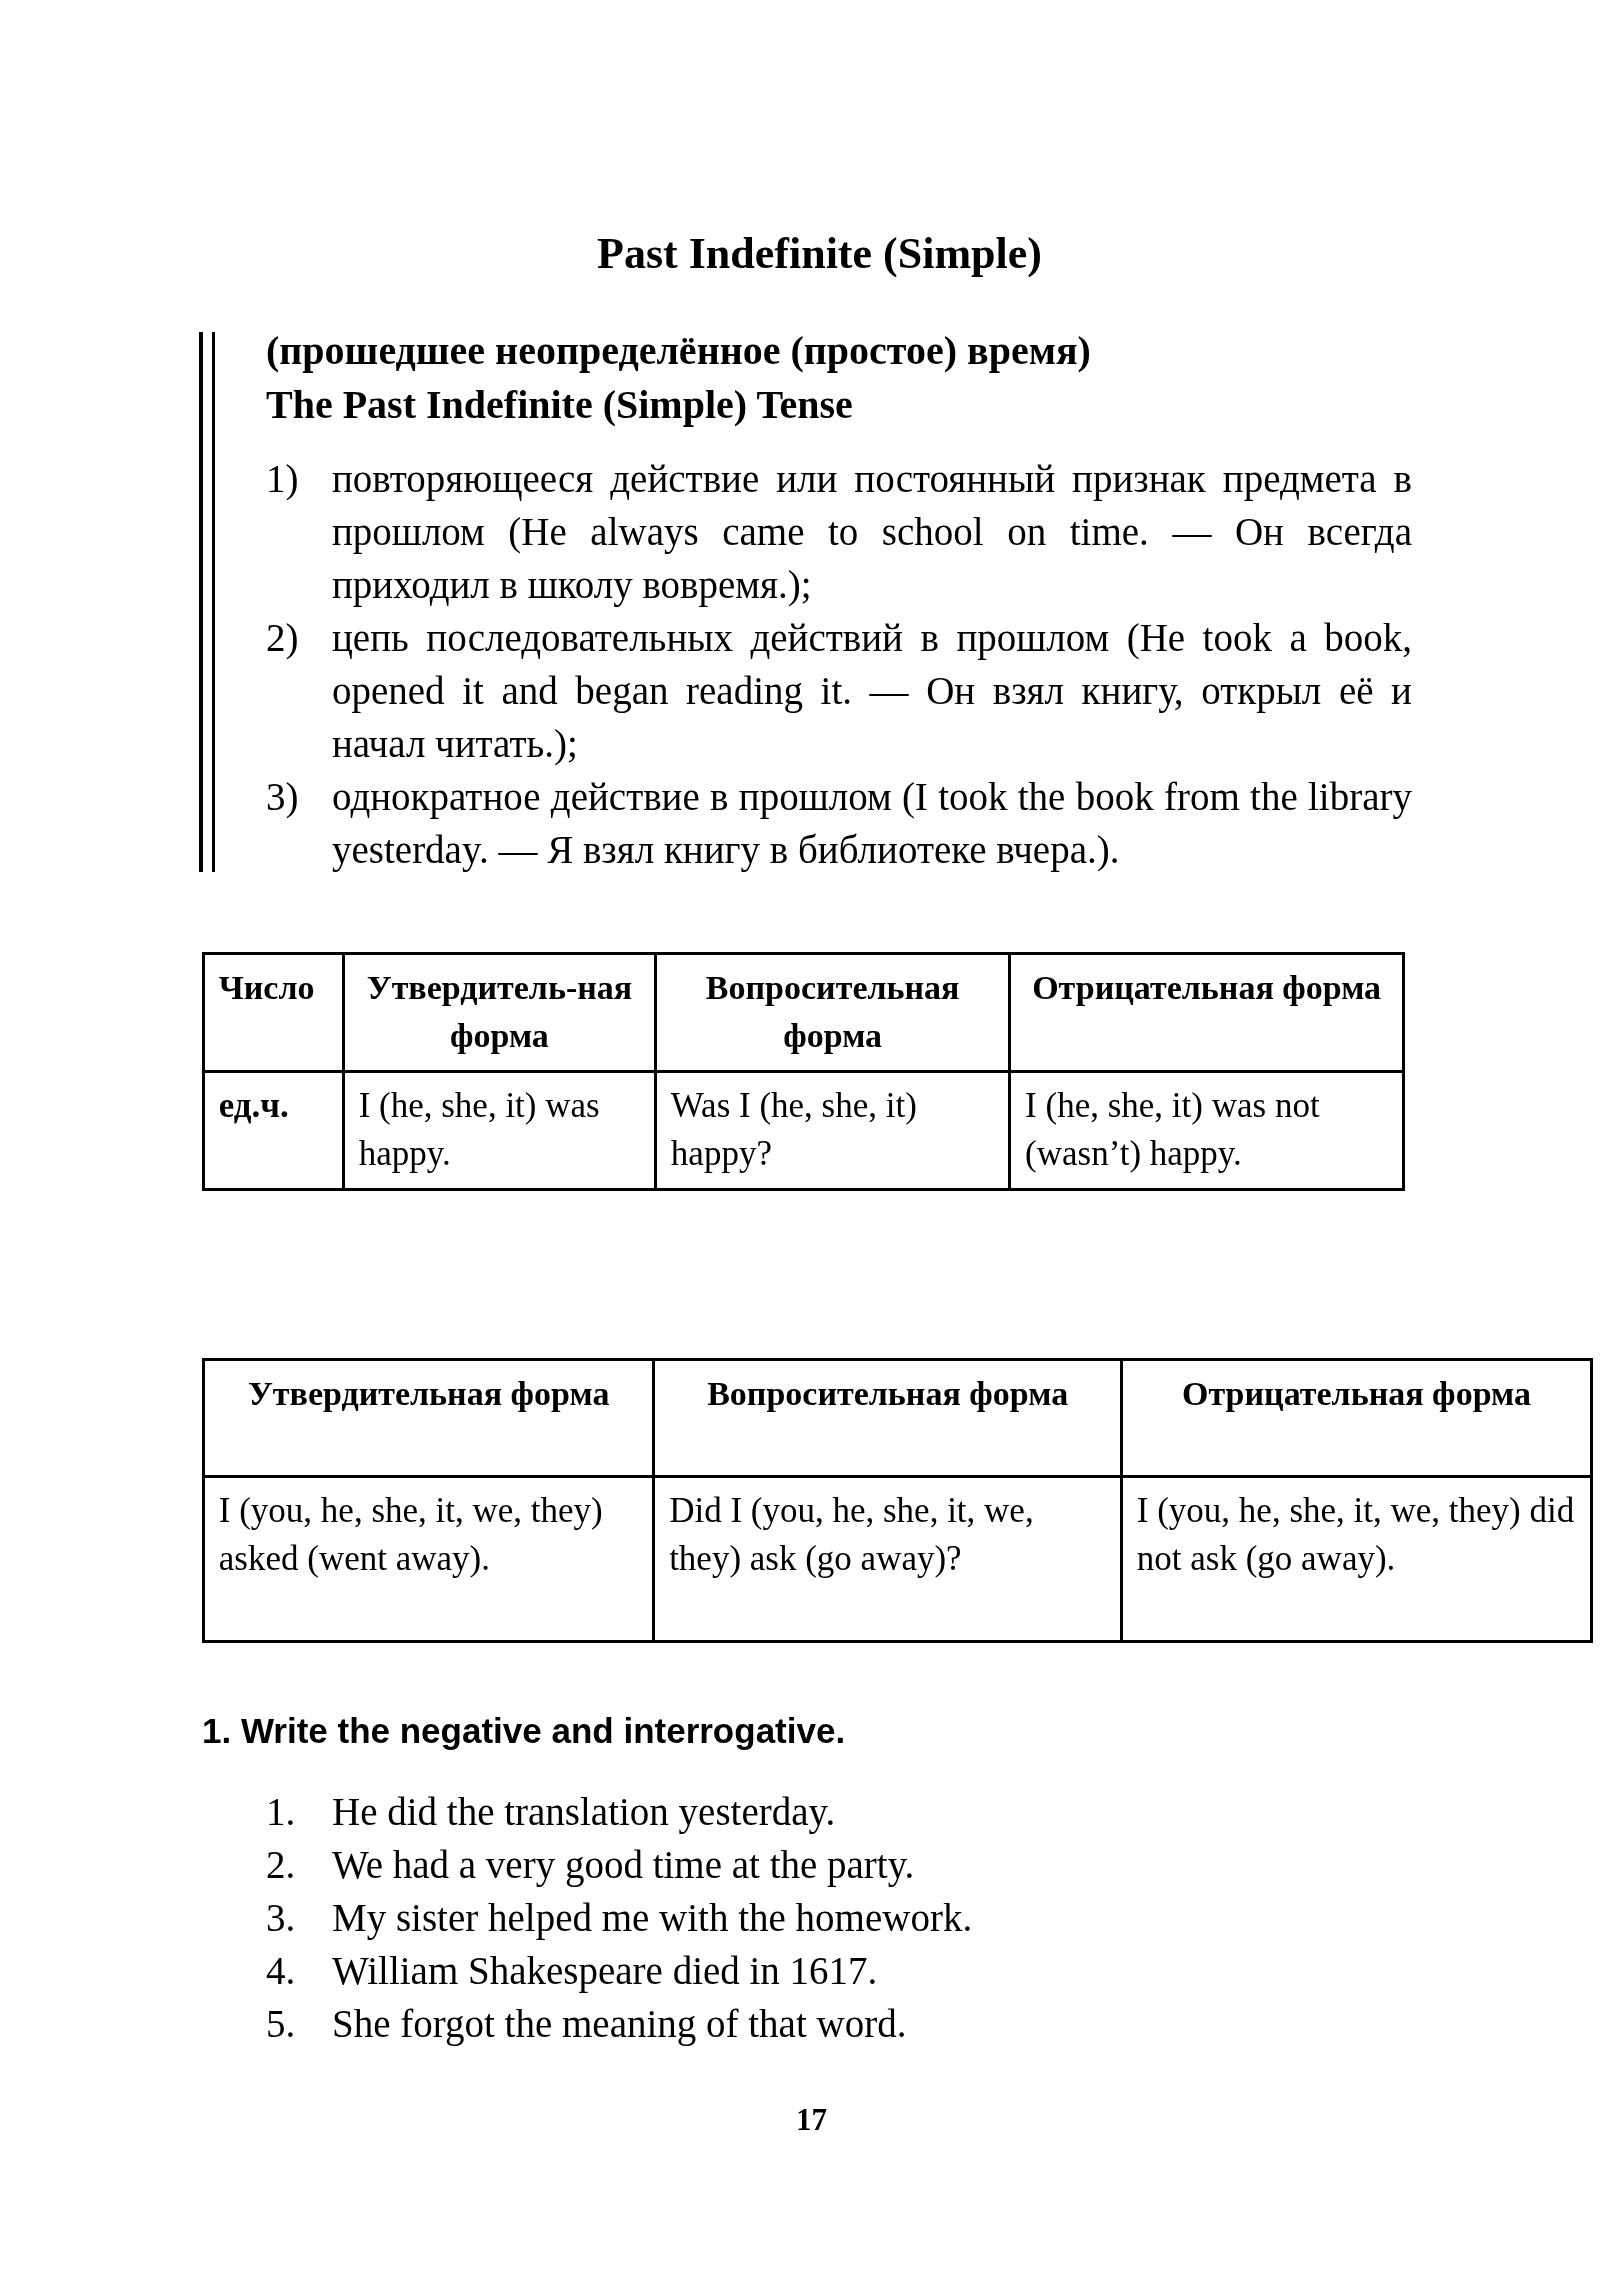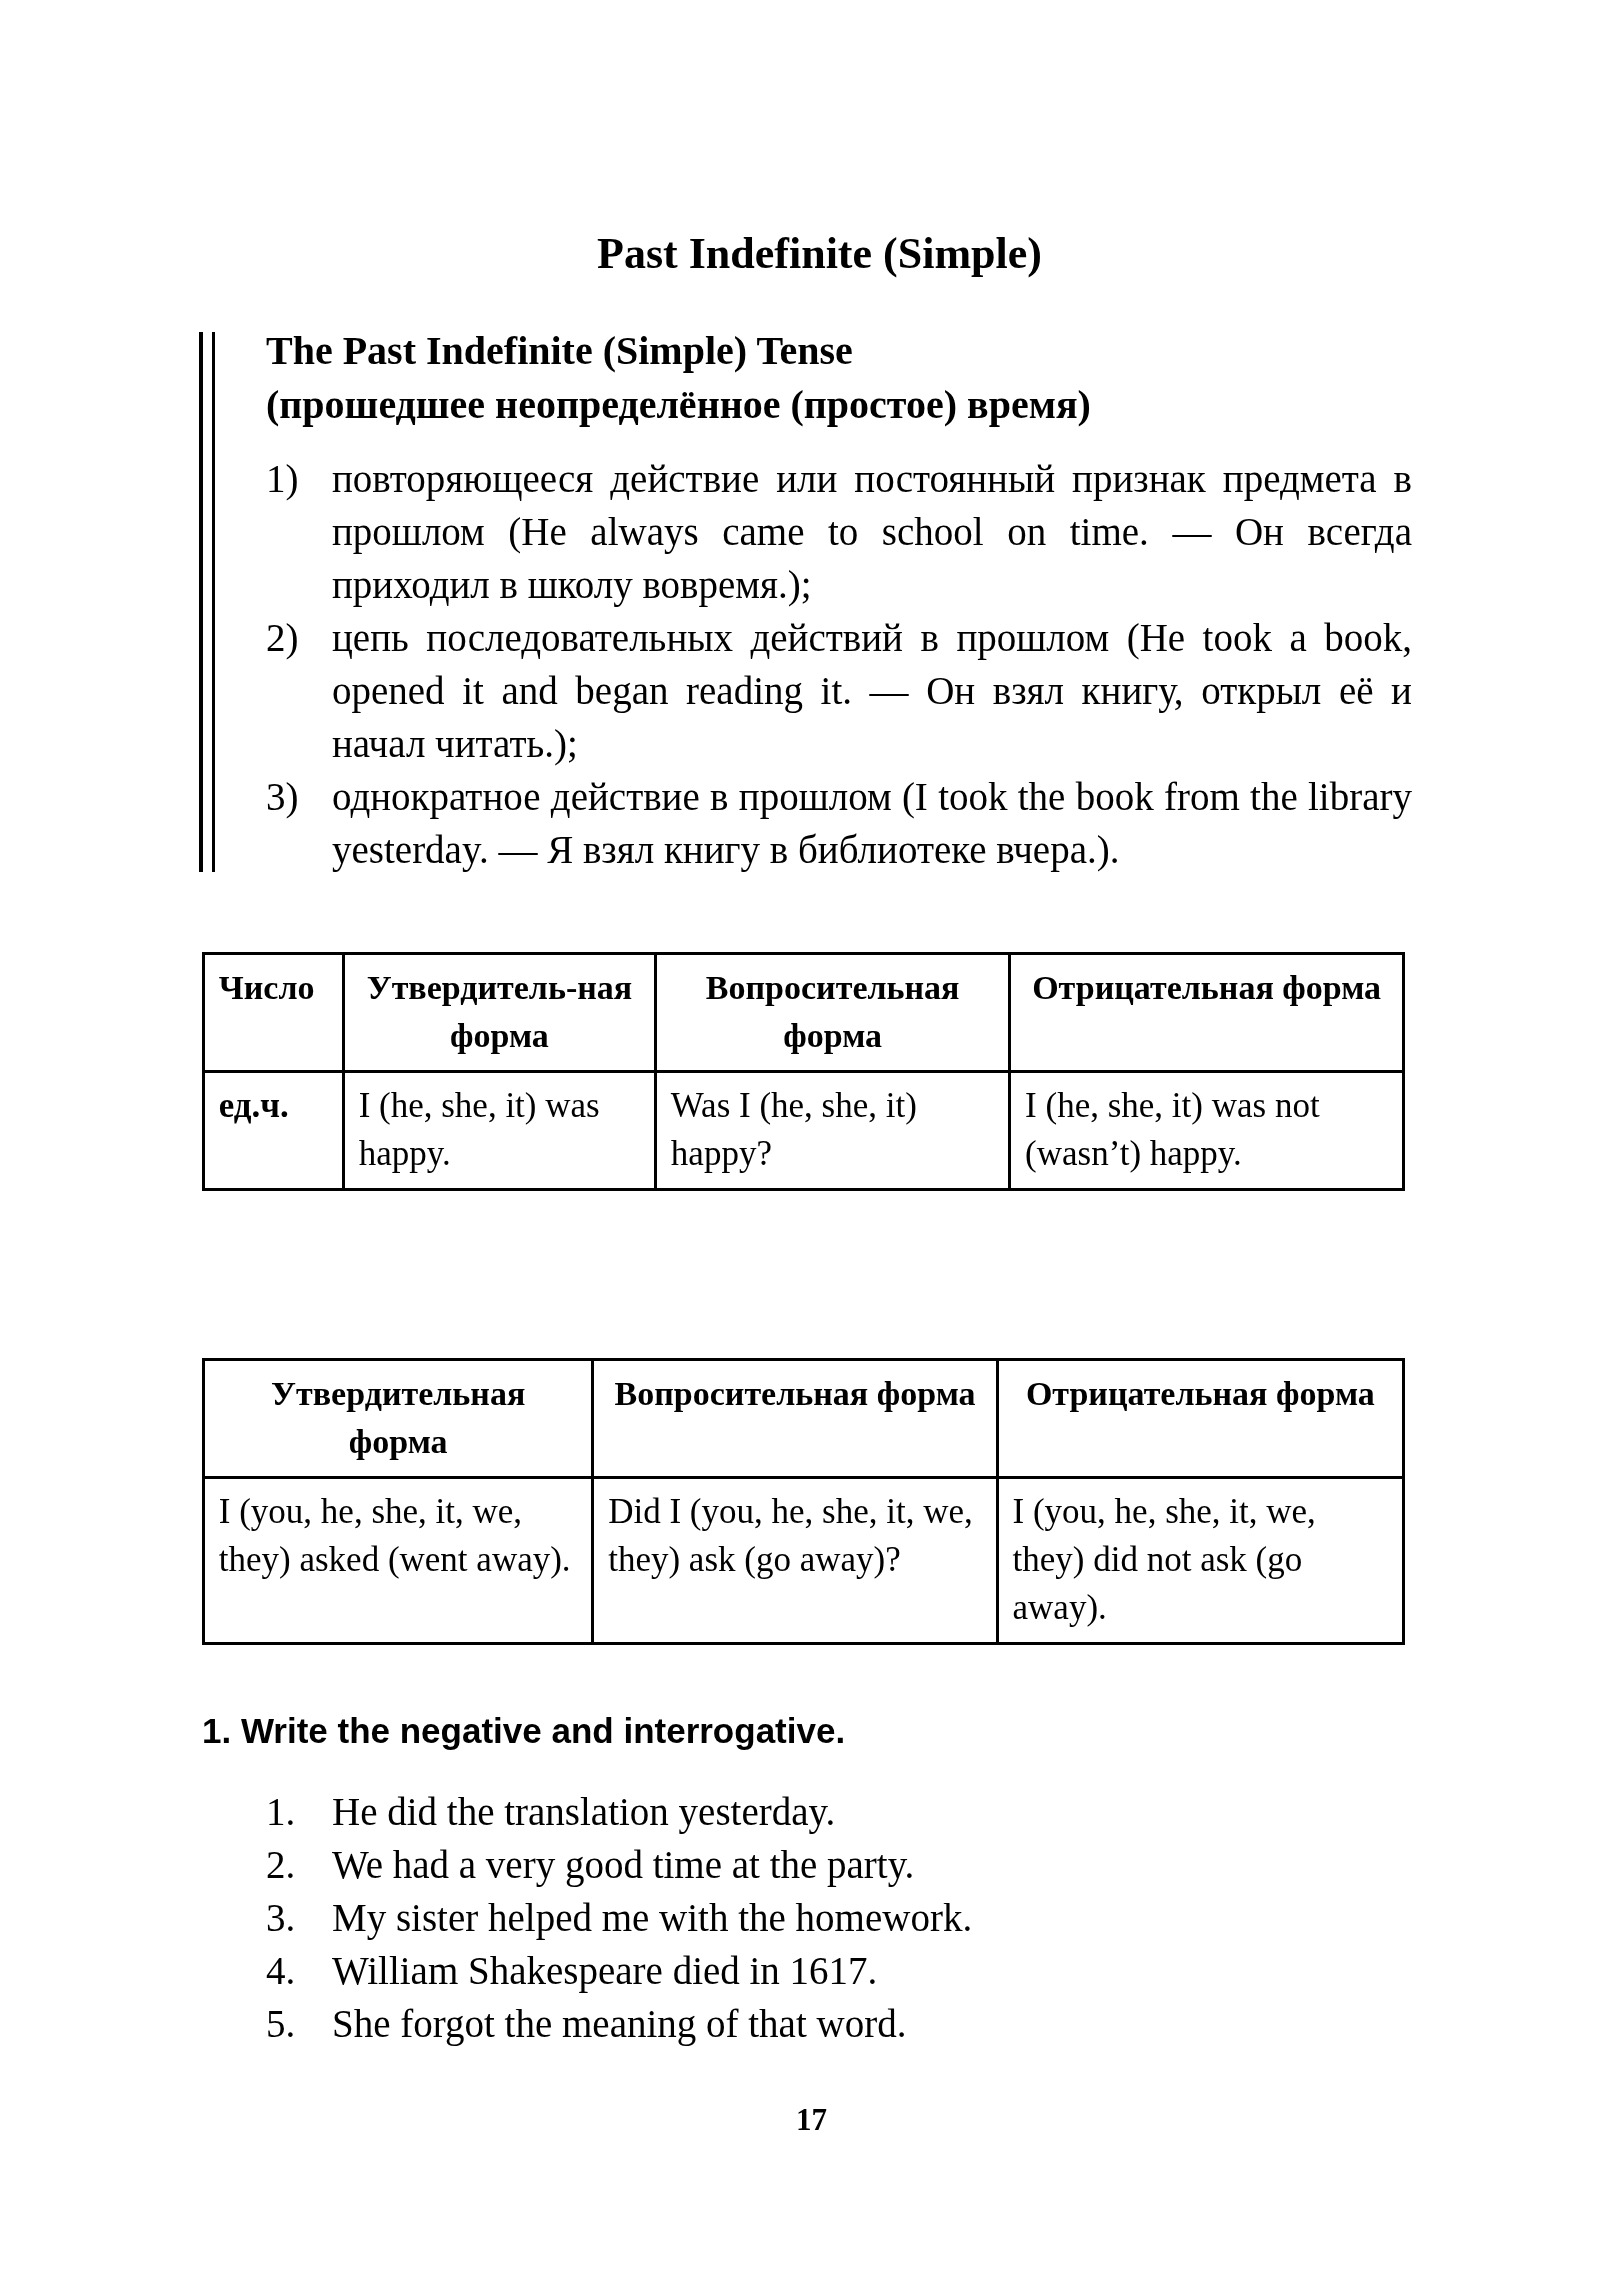--- a/index.html
+++ b/index.html
@@ -28,21 +28,21 @@
       font-size: 35px; line-height: 48px;
     }
     table.grammar td, table.grammar th {
       border: 3.1px solid #000; vertical-align: top; padding: 8.8px 13.8px 10px 13.8px;
     }
     table.grammar th { font-weight: bold; text-align: center; font-size: 34px; }
     table.grammar td.rowhead { font-weight: bold; }
     #table1 { left: 202px; top: 952px; width: 1203px; border-radius: 6px; }
     #table1 .h-row { height: 116px; }
     #table1 .d-row { height: 118px; }
-    #table2 { left: 202px; top: 1358px; width: 1203px; font-family: Liberation Serif, serif; }
+    #table2 { left: 202px; top: 1358px; width: 1391px; font-family: Liberation Serif, serif; }
     #table2 .h-row { height: 117px; }
     #table2 .d-row { height: 165px; }
 
     .exercise-heading {
       left: 202px; top: 1709px; font-family: "Liberation Sans", "DejaVu Sans", sans-serif;
       font-weight: bold; font-size: 35px; line-height: 44px;
     }
     .exercise-list { left: 266px; top: 1785px; font-size: 39px; line-height: 53px; }
     .ex-item { position: relative; padding-left: 66px; white-space: nowrap; }
     .ex-num { position: absolute; left: 0; top: 0; }
@@ -56,22 +56,22 @@
 <body>
 
 <div class="abs title">Past Indefinite (Simple)</div>
 
 <div class="abs rule-block">
   <div class="rule-line l1"></div>
   <div class="rule-line l2"></div>
 </div>
 
 <div class="abs section-heading">
+  <div>(прошедшее неопределённое (простое) время)</div>
   <div>The Past Indefinite (Simple) Tense</div>
-  <div>(прошедшее неопределённое (простое) время)</div>
 </div>
 
 <div class="abs rules-list">
   <div class="rule-item">
     <span class="rule-num">1)</span>
     <span>повторяющееся действие или постоянный признак предмета в прошлом (He always came to school on time. — Он всегда приходил в школу вовремя.);</span>
   </div>
   <div class="rule-item">
     <span class="rule-num">2)</span>
     <span>цепь последовательных действий в прошлом (He took a book, opened it and began reading it. — Он взял книгу, открыл её и начал читать.);</span>

